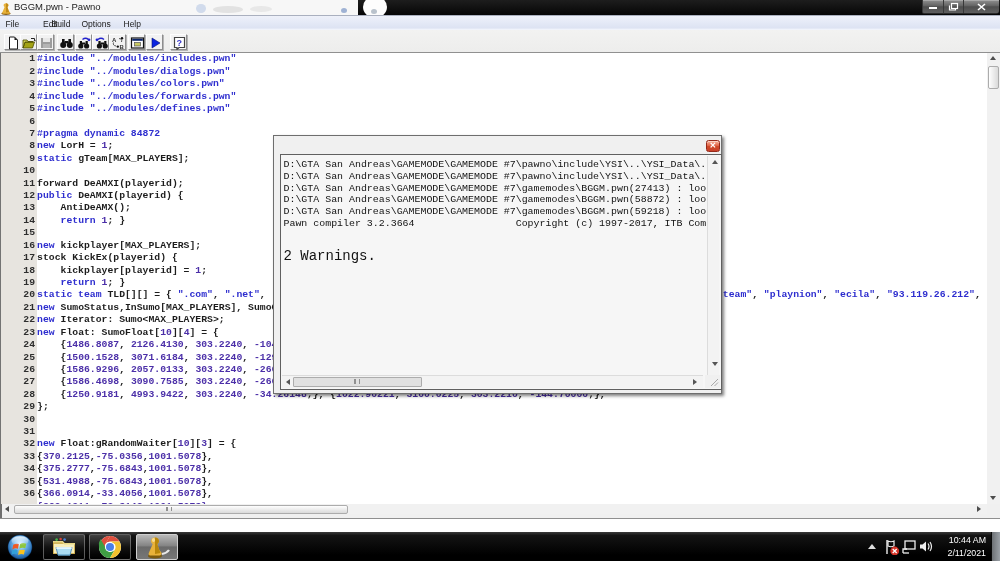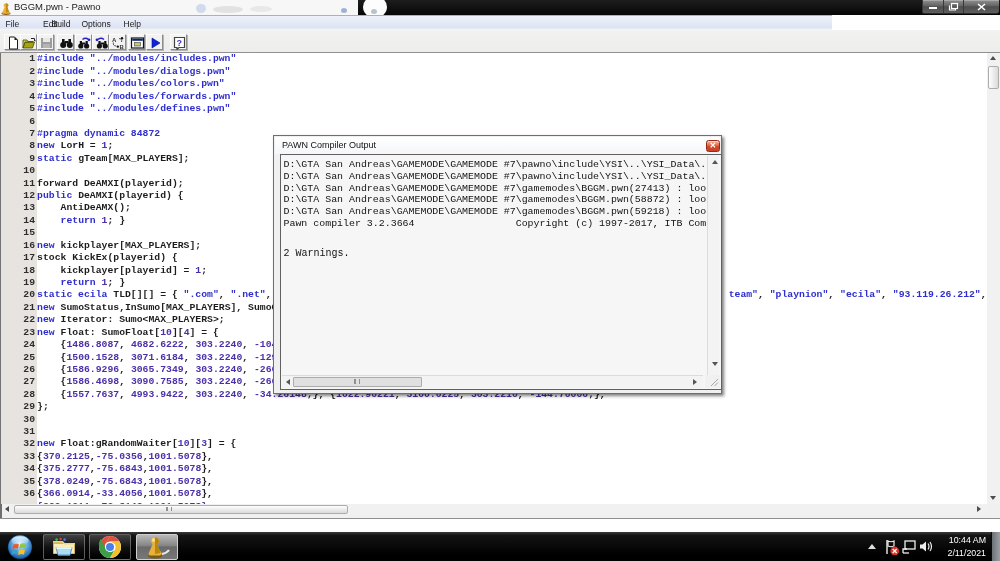--- a/index.html
+++ b/index.html
@@ -14,21 +14,21 @@
 #tb-grad{left:300px;top:0;width:58px;height:15px;background:linear-gradient(90deg,rgba(247,247,247,1),rgba(247,247,247,0));}
 .capbtn{top:0;height:14px;background:linear-gradient(#909090,#636363 45%,#4e4e4e 52%,#5f5f5f);border-left:1px solid #383838;border-bottom:1px solid #2a2a2a;box-shadow:inset 0 1px 0 rgba(255,255,255,.25);}
 #cap-min{left:922px;width:21px;border-radius:0 0 0 2px;}
 #cap-max{left:943px;width:20px;}
 #cap-close{left:963px;width:36px;border-radius:0 0 3px 0;}
 #title-ic{left:1px;top:2px;}
 #title-text{left:14px;top:1px;font-size:9.5px;color:#1c1c1c;}
 .smudge{border-radius:50%;}
 
 
-#menubar{left:0;top:15px;width:832px;height:15px;background:linear-gradient(#eef1fa,#dde3f3 85%,#f6f8fd);border-top:1px solid #aab0bf;}
+#menubar{left:0;top:15px;width:1000px;height:15px;background:linear-gradient(#eef1fa,#dde3f3 85%,#f6f8fd);border-top:1px solid #aab0bf;}
 #menubar span{position:absolute;top:2.5px;font-size:8.5px;color:#1a1a1a;}
 
 
 #toolbar{left:0;top:30px;width:1000px;height:23px;background:linear-gradient(#f2f2f1,#ededec);border-bottom:1px solid #909090;}
 .tbtn{position:absolute;top:4px;width:17px;height:16px;background:#f2f2f2;border-top:1px solid #fdfdfd;border-left:1px solid #fdfdfd;border-right:1px solid #8d8d8d;border-bottom:1px solid #8d8d8d;box-shadow:1px 1px 0 #b5b5b5;}
 .tbtn svg{position:absolute;left:1px;top:1px;}
 
 
 #editor{left:0;top:53px;width:1000px;height:451px;background:#fff;overflow:hidden;}
 #gutter{left:1px;top:0;width:35.5px;height:451px;background:#e7e4df;}
@@ -240,36 +240,36 @@
 
 forward DeAMXI(playerid);
 <span class="k">public</span> DeAMXI(playerid) {
     AntiDeAMX();
     <span class="k">return</span> <span class="n">1</span>; }
 
 <span class="k">new</span> kickplayer[MAX_PLAYERS];
 stock KickEx(playerid) {
     kickplayer[playerid] = <span class="n">1</span>;
     <span class="k">return</span> <span class="n">1</span>; }
-<span class="k">static ecila</span> TLD[][] = { <span class="k">".com"</span>, <span class="k">".net"</span>,<span>                                                                              </span><span class="k">team"</span>, <span class="k">"playnion"</span>, <span class="k">"ecila"</span>, <span class="k">"93.119.26.212"</span>, 
+<span class="k">static team</span> TLD[][] = { <span class="k">".com"</span>, <span class="k">".net"</span>,<span>                                                                              </span><span class="k">team"</span>, <span class="k">"playnion"</span>, <span class="k">"ecila"</span>, <span class="k">"93.119.26.212"</span>, 
 <span class="k">new</span> SumoStatus,InSumo[MAX_PLAYERS], SumoCount,SumoNums;
 <span class="k">new</span> Iterator: Sumo&lt;MAX_PLAYERS&gt;;
 <span class="k">new</span> Float: SumoFloat[<span class="n">10</span>][<span class="n">4</span>] = {
-    {<span class="n">1486.8087</span>, <span class="n">4682.6222</span>, <span class="n">303.2240</span>, <span class="n">-104.70000</span>},
+    {<span class="n">1486.8087</span>, <span class="n">2126.4130</span>, <span class="n">303.2240</span>, <span class="n">-104.70000</span>},
     {<span class="n">1500.1528</span>, <span class="n">3071.6184</span>, <span class="n">303.2240</span>, <span class="n">-129.70000</span>},
-    {<span class="n">1586.9296</span>, <span class="n">3065.7349</span>, <span class="n">303.2240</span>, <span class="n">-266.70000</span>},
+    {<span class="n">1586.9296</span>, <span class="n">2057.0133</span>, <span class="n">303.2240</span>, <span class="n">-266.70000</span>},
     {<span class="n">1586.4698</span>, <span class="n">3090.7585</span>, <span class="n">303.2240</span>, <span class="n">-266.70000</span>},
-    {<span class="n">1557.7637</span>, <span class="n">4993.9422</span>, <span class="n">303.2240</span>, <span class="n">-34.26148</span>;}, {<span class="n">1022.90221</span>, <span class="n">3100.0225</span>, <span class="n">303.2210</span>, <span class="n">-144.70000</span>;},
+    {<span class="n">1250.9181</span>, <span class="n">4993.9422</span>, <span class="n">303.2240</span>, <span class="n">-34.26148</span>;}, {<span class="n">1022.90221</span>, <span class="n">3100.0225</span>, <span class="n">303.2210</span>, <span class="n">-144.70000</span>;},
 };
 
 
 <span class="k">new</span> Float:gRandomWaiter[<span class="n">10</span>][<span class="n">3</span>] = {
 {<span class="n">370.2125</span>,<span class="n">-75.0356</span>,<span class="n">1001.5078</span>},
 {<span class="n">375.2777</span>,<span class="n">-75.6843</span>,<span class="n">1001.5078</span>},
-{<span class="n">378.0249</span>,<span class="n">-75.6843</span>,<span class="n">1001.5078</span>},
+{<span class="n">531.4988</span>,<span class="n">-75.6843</span>,<span class="n">1001.5078</span>},
 {<span class="n">366.0914</span>,<span class="n">-33.4056</span>,<span class="n">1001.5078</span>},
 <span class="n">{369.1211,-72.8143,1001.5078},</span></pre>
   </div>
   <div class="abs" id="ed-left"></div>
 
   <div class="abs sb-track" style="left:987px;top:53px;width:13px;height:451px;"></div>
   <div class="abs arr" style="left:990px;top:56px;border-left:3.5px solid transparent;border-right:3.5px solid transparent;border-bottom:4.5px solid #4d4d4d;"></div>
   <div class="abs sb-thumb" style="left:988px;top:66px;width:11px;height:23px;background:linear-gradient(90deg,#fefefe,#dadada);border-radius:2px;"></div>
   <div class="abs arr" style="left:990px;top:496px;border-left:3.5px solid transparent;border-right:3.5px solid transparent;border-top:4.5px solid #4d4d4d;"></div>
 
@@ -279,32 +279,29 @@
   <div class="abs sb-thumb" style="left:14px;top:504.5px;width:334px;height:9px;background:linear-gradient(#fefefe,#dadada);border-radius:2px;"></div>
   <div class="abs" style="left:166px;top:506.5px;width:2px;height:4px;border-left:1px solid #909090;border-right:1px solid #909090;"></div>
   <div class="abs" style="left:171px;top:506.5px;width:1px;height:4px;background:#909090;"></div>
   <div class="abs sb-track" style="left:987px;top:504px;width:13px;height:10px;background:#f0f0f0;"></div>
 
   <div class="abs" id="below"></div>
   <div class="abs" style="left:0;top:504px;width:1.5px;height:14px;background:#6f6f6f;"></div>
   <div class="abs" id="statusline"></div>
 
   <div class="abs" id="dlg">
-    <div id="dlg-title">
-        <span>PAWN Compiler Output</span>
-      </div>
     <div id="dlg-close">✕</div>
     <div id="dlg-content">
 <pre id="dlg-pre">D:\GTA San Andreas\GAMEMODE\GAMEMODE #7\pawno\include\YSI\..\YSI_Data\..\YSI
 D:\GTA San Andreas\GAMEMODE\GAMEMODE #7\pawno\include\YSI\..\YSI_Data\..\YSI
 D:\GTA San Andreas\GAMEMODE\GAMEMODE #7\gamemodes\BGGM.pwn(27413) : loose in
 D:\GTA San Andreas\GAMEMODE\GAMEMODE #7\gamemodes\BGGM.pwn(58872) : loose in
 D:\GTA San Andreas\GAMEMODE\GAMEMODE #7\gamemodes\BGGM.pwn(59218) : loose in
 Pawn compiler 3.2.3664                 Copyright (c) 1997-2017, ITB Com</pre>
-<div style="position:absolute;left:2.5px;top:93.4px;font-family:'Liberation Mono',monospace;font-size:10px;color:#121212;">2 Warnings.</div>
+<div style="position:absolute;left:2.5px;top:93.4px;font-family:'Liberation Mono',monospace;font-size:14px;color:#121212;">2 Warnings.</div>
       <div id="dlg-vsb">
         <div class="arr" style="left:3.5px;top:4px;border-left:3.5px solid transparent;border-right:3.5px solid transparent;border-bottom:4.5px solid #555;"></div>
         <div class="arr" style="left:3.5px;top:206px;border-left:3.5px solid transparent;border-right:3.5px solid transparent;border-top:4.5px solid #555;"></div>
       </div>
       <div id="dlg-hsb">
         <div class="arr" style="left:4px;top:3px;border-top:3.5px solid transparent;border-bottom:3.5px solid transparent;border-right:4.5px solid #555;"></div>
         <div class="arr" style="left:411px;top:3px;border-top:3.5px solid transparent;border-bottom:3.5px solid transparent;border-left:4.5px solid #555;"></div>
         <div class="sb-thumb" style="position:absolute;left:11px;top:1px;width:129px;height:10px;"></div>
         <div style="position:absolute;left:72px;top:3px;width:2px;height:5px;border-left:1px solid #909090;border-right:1px solid #909090;"></div>
         <div style="position:absolute;left:77px;top:3px;width:1px;height:5px;background:#909090;"></div>

